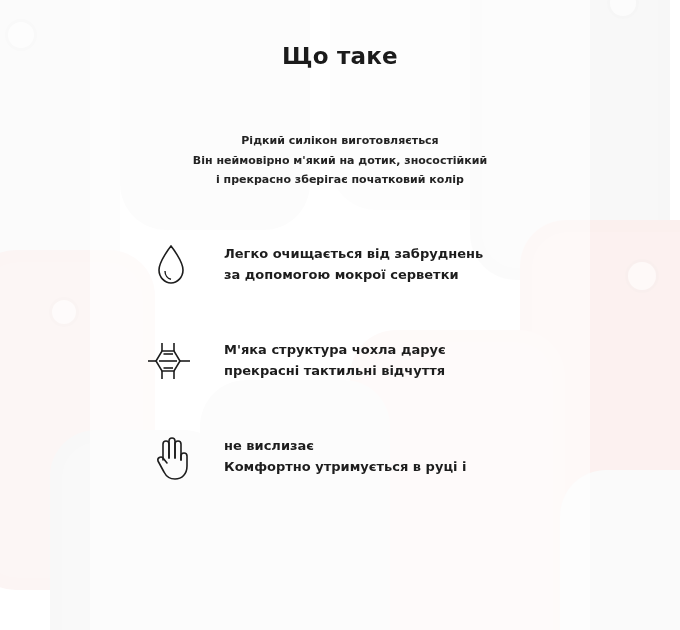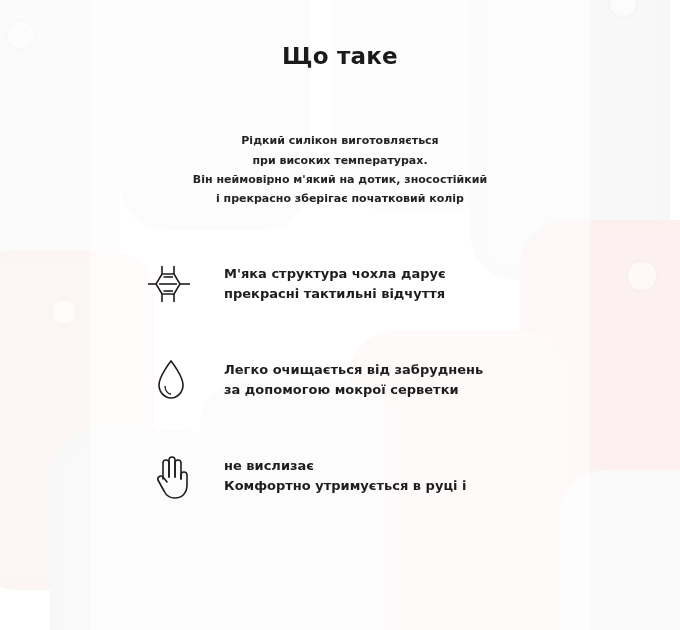--- a/index.html
+++ b/index.html
@@ -161,26 +161,38 @@
   </div>
 
   <div class="content">
 
     <div class="title">
       <span>Що таке</span>
     </div>
 
     <div class="lead">
       <span>Рідкий силікон виготовляється</span>
-      <span>при високих температурах.</span>
       <span>Він неймовірно м'який на дотик, зносостійкий</span>
       <span>і прекрасно зберігає початковий колір</span>
     </div>
 
     <div class="features">
+
+      <div class="feature">
+        <div class="feature-icon">
+          <svg width="40" height="48" viewBox="0 0 40 48" fill="none" stroke="#1d1d1d" stroke-width="1.6">
+            <path d="M20 5 C20 5 8 20 8 29 C8 36 13.5 42 20 42 C26.5 42 32 36 32 29 C32 20 20 5 20 5 Z"></path>
+            <path d="M14 30 C14 34.5 16.8 37.6 20 38.2" stroke-width="1.4"></path>
+          </svg>
+        </div>
+        <div class="feature-text">
+          <span>Легко очищається від забруднень</span>
+          <span>за допомогою мокрої серветки</span>
+        </div>
+      </div>
 
       <div class="feature">
         <div class="feature-icon">
           <svg width="50" height="48" viewBox="0 0 50 48" fill="none" stroke="#1d1d1d" stroke-width="1.6">
             <polygon points="16,14 28,14 34,24 28,34 16,34 10,24" fill="none"></polygon>
             <line x1="16" y1="14" x2="16" y2="6"></line>
             <line x1="28" y1="14" x2="28" y2="6"></line>
             <line x1="16" y1="34" x2="16" y2="42"></line>
             <line x1="28" y1="34" x2="28" y2="42"></line>
             <line x1="10" y1="24" x2="2" y2="24"></line>
@@ -191,33 +203,20 @@
           </svg>
         </div>
         <div class="feature-text">
           <span>М'яка структура чохла дарує</span>
           <span>прекрасні тактильні відчуття</span>
         </div>
       </div>
 
       <div class="feature">
         <div class="feature-icon">
-          <svg width="40" height="48" viewBox="0 0 40 48" fill="none" stroke="#1d1d1d" stroke-width="1.6">
-            <path d="M20 5 C20 5 8 20 8 29 C8 36 13.5 42 20 42 C26.5 42 32 36 32 29 C32 20 20 5 20 5 Z"></path>
-            <path d="M14 30 C14 34.5 16.8 37.6 20 38.2" stroke-width="1.4"></path>
-          </svg>
-        </div>
-        <div class="feature-text">
-          <span>Легко очищається від забруднень</span>
-          <span>за допомогою мокрої серветки</span>
-        </div>
-      </div>
-
-      <div class="feature">
-        <div class="feature-icon">
           <svg width="44" height="50" viewBox="0 0 44 50" fill="none" stroke="#1d1d1d" stroke-width="1.6" stroke-linecap="round" stroke-linejoin="round">
             <path d="M14 28 V12 a3 3 0 0 1 6 0 v14"></path>
             <path d="M20 26 V9 a3 3 0 0 1 6 0 v17"></path>
             <path d="M26 26 V12 a3 3 0 0 1 6 0 v16"></path>
             <path d="M32 28 v-4 a3 3 0 0 1 6 0 v10 c0 8-5 13-12 13 -6 0-9-3-11-7 l-6-11 a3 3 0 0 1 5-3 l4 5"></path>
           </svg>
         </div>
         <div class="feature-text">
           <span>не вислизає</span>
           <span>Комфортно утримується в руці і</span>

